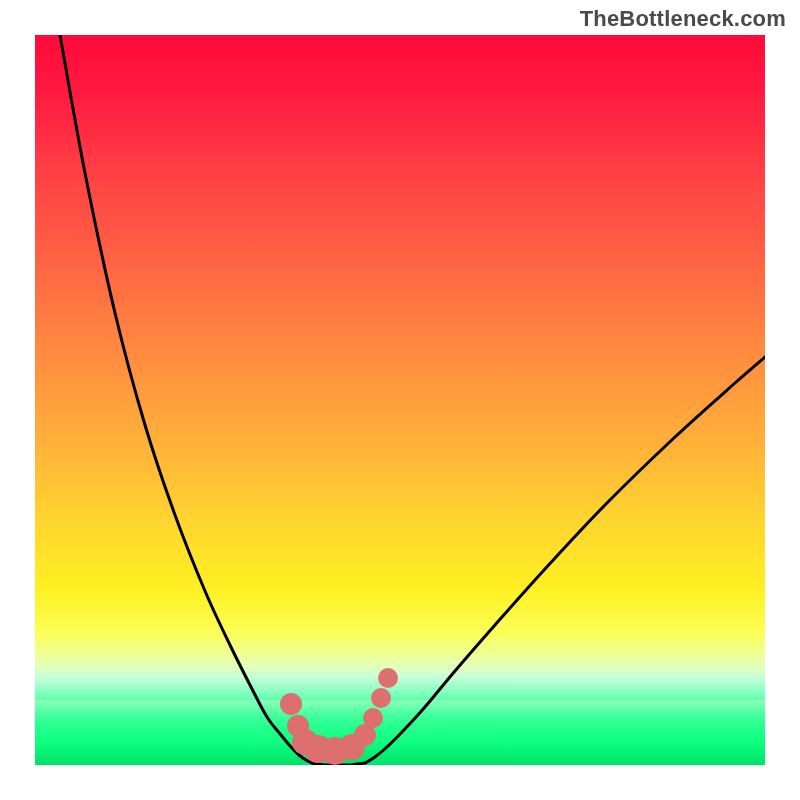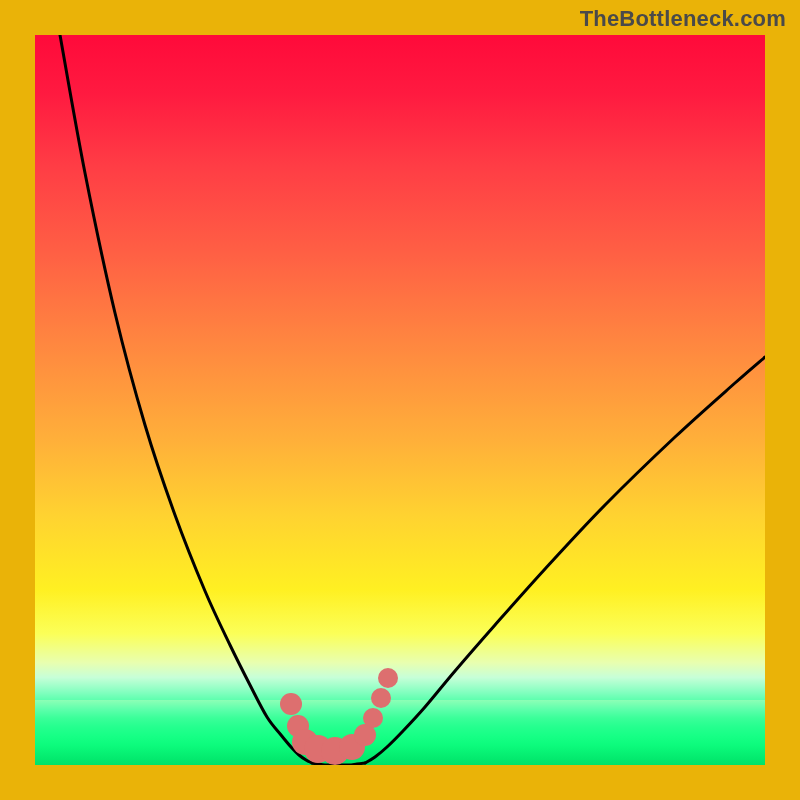--- a/index.html
+++ b/index.html
@@ -7,21 +7,21 @@
     padding: 0;
     width: 800px;
     height: 800px;
     background: #000;
     overflow: hidden;
     font-family: Arial, Helvetica, sans-serif;
   }
   .frame {
     position: absolute;
     inset: 0;
-    background: #eab308;
+    background: #ffffff;
   }
   .plot {
     position: absolute;
     left: 35px;
     top: 35px;
     width: 730px;
     height: 730px;
     overflow: hidden;
   }
   .gradient {

